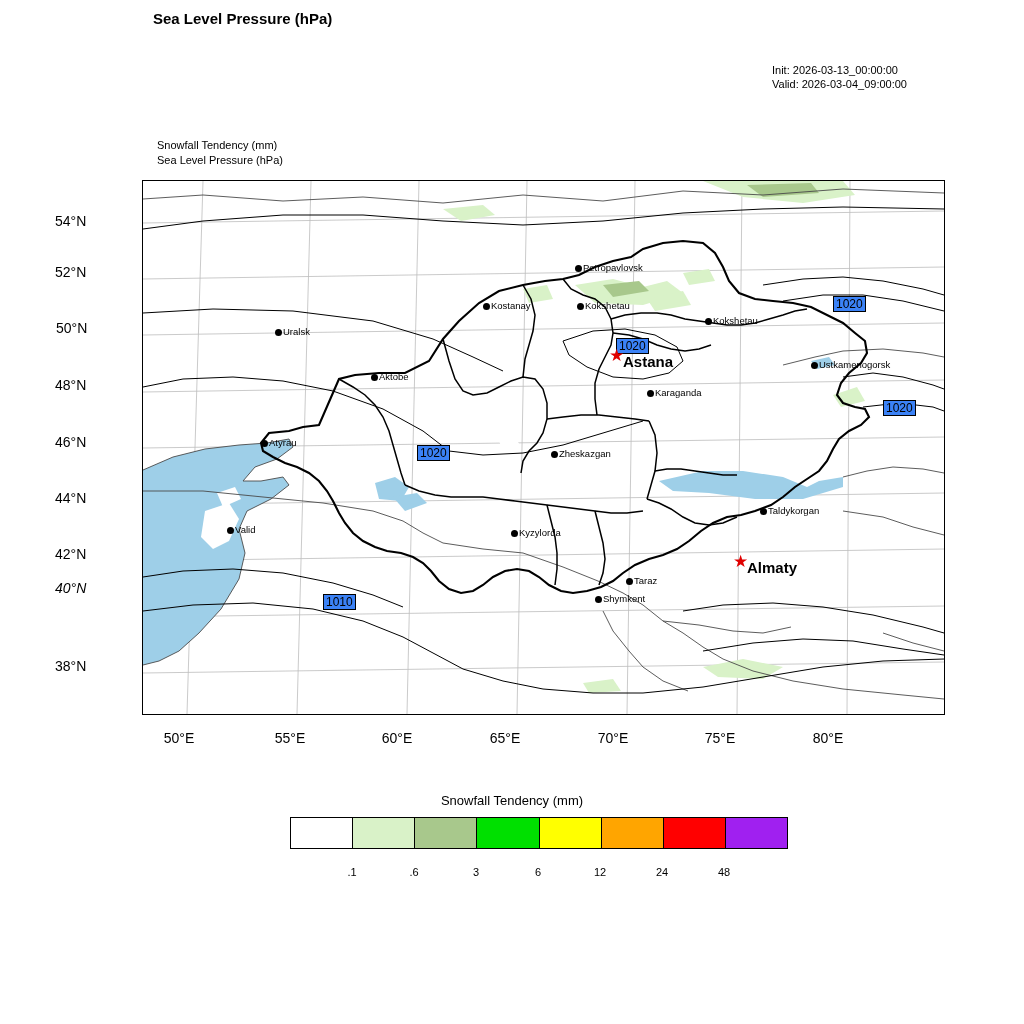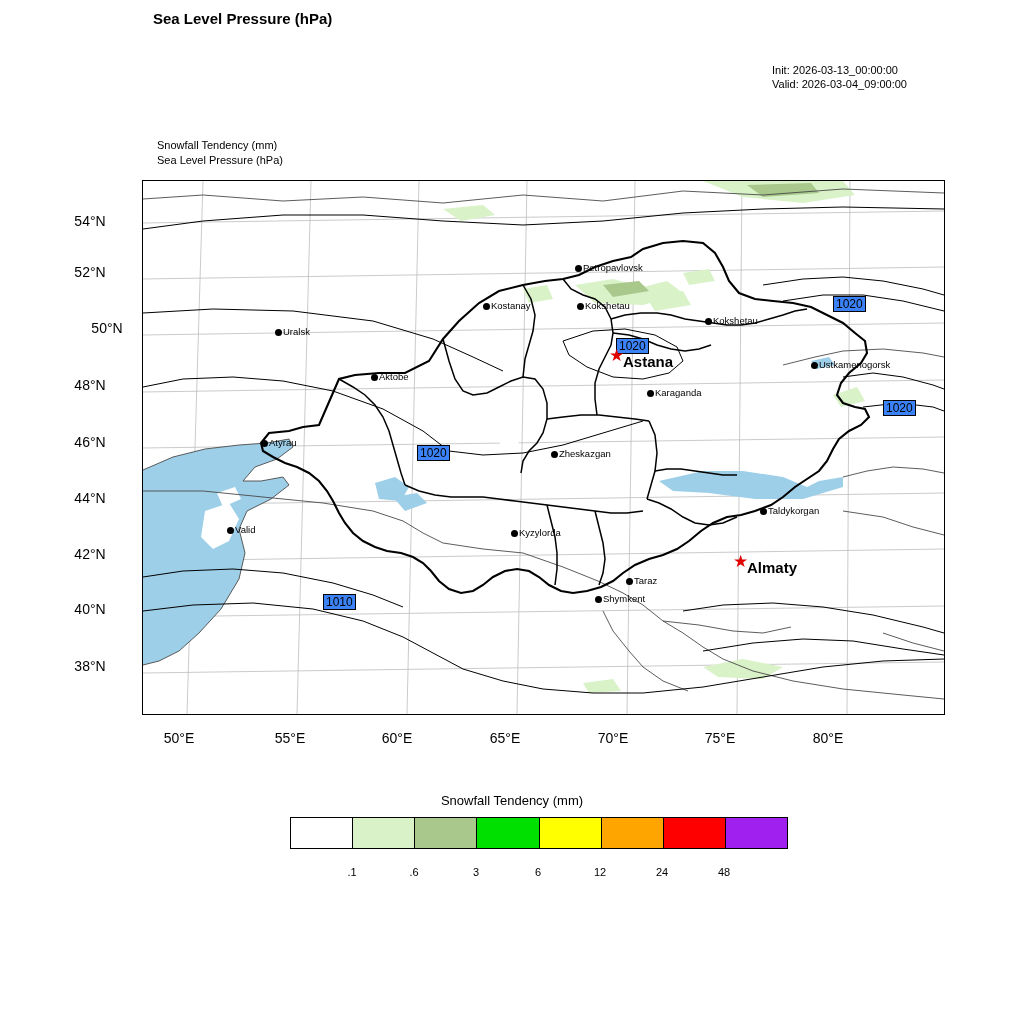--- a/index.html
+++ b/index.html
@@ -10,21 +10,21 @@
 
   .init-block{position:absolute;left:772px;top:63px;font-size:11px;line-height:14px;white-space:nowrap;}
 
   .subcap{position:absolute;left:157px;top:138px;font-size:11px;line-height:15px;white-space:nowrap;}
 
   
   .map-frame{position:absolute;left:142px;top:180px;width:803px;height:535px;border:1px solid #000;box-sizing:border-box;overflow:hidden;background:#fff;}
   .map-svg{position:absolute;left:0;top:0;}
 
   
-  .ylab{position:absolute;font-size:14px;text-align:center;width:70px;white-space:nowrap;}
+  .ylab{position:absolute;font-size:14px;text-align:left;width:70px;white-space:nowrap;}
   .xlab{position:absolute;font-size:14px;text-align:center;width:80px;white-space:nowrap;}
 
   
   .city{position:absolute;}
   .city .dot{position:absolute;width:7px;height:7px;border-radius:50%;background:#000;left:0;top:0;}
   .city .nm{position:absolute;left:8px;top:-3px;font-size:9.5px;white-space:nowrap;}
   .capital .nm{font-weight:bold;font-size:15px;left:10px;top:-2px;}
 
   .isolabel{position:absolute;font-size:12px;background:#3b82f6;border:1px solid #000;padding:0 2px;line-height:14px;}
 
@@ -48,26 +48,26 @@
   <div>Valid: 2026-03-04_09:00:00</div>
 </div>
 
 <div class="subcap">
   <div>Snowfall Tendency   (mm)</div>
   <div>Sea Level Pressure   (hPa)</div>
 </div>
 
 <div class="ylab" style="left:55px;top:213px;">54°N</div>
 <div class="ylab" style="left:55px;top:264px;">52°N</div>
-<div class="ylab" style="left:72px;top:320px;">50°N</div>
+<div class="ylab" style="left:56px;top:320px;">50°N</div>
 <div class="ylab" style="left:55px;top:377px;">48°N</div>
 <div class="ylab" style="left:55px;top:434px;">46°N</div>
 <div class="ylab" style="left:55px;top:490px;">44°N</div>
 <div class="ylab" style="left:55px;top:546px;">42°N</div>
-<div class="ylab" style="left:55px;top:601px;">40°N</div>
+<div class="ylab" style="left:55px;top:580px;font-style:italic;">40°N</div>
 <div class="ylab" style="left:55px;top:658px;">38°N</div>
 
 <div class="xlab" style="left:139px;top:730px;">50°E</div>
 <div class="xlab" style="left:250px;top:730px;">55°E</div>
 <div class="xlab" style="left:357px;top:730px;">60°E</div>
 <div class="xlab" style="left:465px;top:730px;">65°E</div>
 <div class="xlab" style="left:573px;top:730px;">70°E</div>
 <div class="xlab" style="left:680px;top:730px;">75°E</div>
 <div class="xlab" style="left:788px;top:730px;">80°E</div>
 

